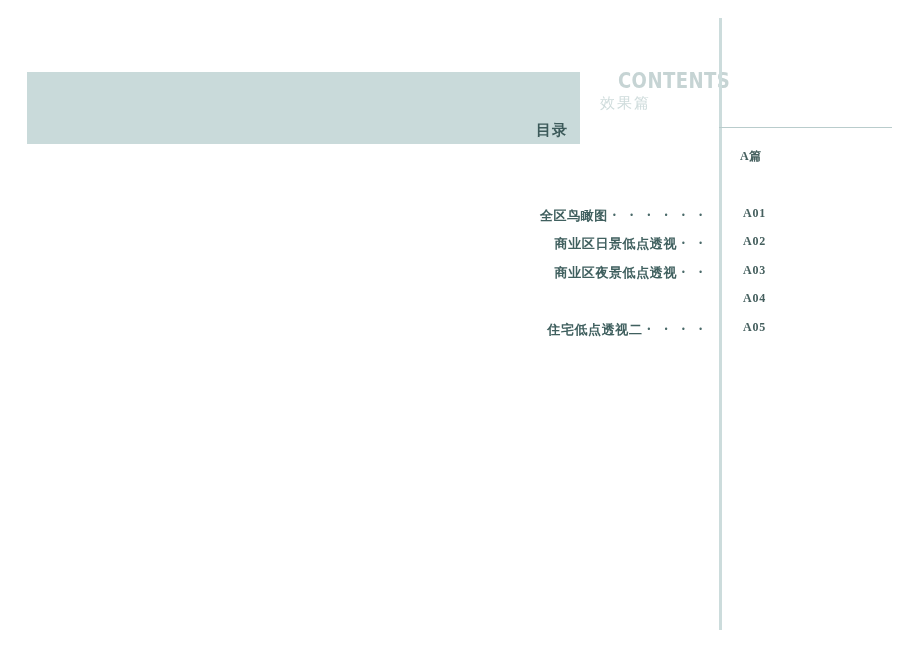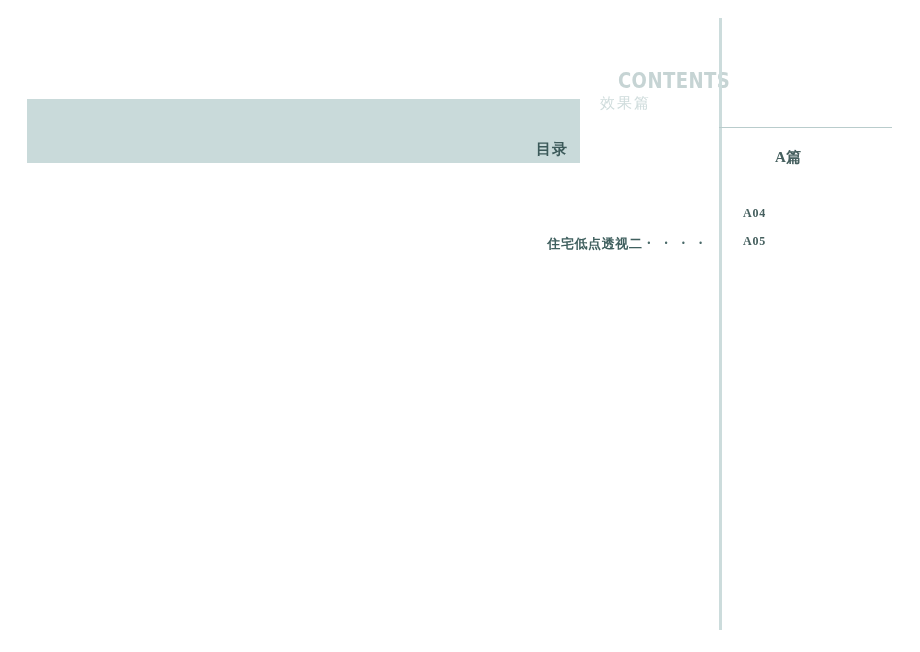--- a/index.html
+++ b/index.html
@@ -17,23 +17,22 @@
     background: #ffffff;
     overflow: hidden;
   }
 
   
   .header-band {
     position: absolute;
     left: 27px;
     top: 72px;
     width: 553px;
-    height: 64px;
+    height: 72px;
     background: #c9dada;
-    margin-top: 27px;
   }
   .header-band-label {
     position: absolute;
     right: 12px;
     bottom: 6px;
     font-family: "Liberation Serif", "DejaVu Serif", serif;
     font-weight: bold;
     font-size: 15px;
     letter-spacing: 1px;
     color: #3c5a5a;
@@ -86,26 +85,25 @@
     background: #b9cccc;
   }
 
   
   .section-heading {
     position: absolute;
     left: 740px;
     top: 150px;
     font-family: "Liberation Serif", "DejaVu Serif", serif;
     font-weight: bold;
-    font-size: 15px;
+    font-size: 12px;
     color: #46605f;
     letter-spacing: 0.5px;
     line-height: 1;
     white-space: nowrap;
-    margin-left: 35px;
   }
 
   
   .toc {
     position: absolute;
     left: 0;
     top: 206px;
     width: 920px;
   }
   .toc-row {
@@ -160,22 +158,40 @@
     <div class="contents-cn">效果篇</div>
   </div>
 
   <div class="v-rule"></div>
   <div class="h-rule"></div>
 
   <div class="section-heading">A篇</div>
 
   <div class="toc">
 
-
-
+    <div class="toc-row">
+      <div class="toc-title-wrap">
+        <span class="toc-title">全区鸟瞰图</span><span class="toc-dots">• • • • • •</span>
+      </div>
+      <div class="toc-code">A01</div>
+    </div>
+
+    <div class="toc-row">
+      <div class="toc-title-wrap">
+        <span class="toc-title">商业区日景低点透视</span><span class="toc-dots">• •</span>
+      </div>
+      <div class="toc-code">A02</div>
+    </div>
+
+    <div class="toc-row">
+      <div class="toc-title-wrap">
+        <span class="toc-title">商业区夜景低点透视</span><span class="toc-dots">• •</span>
+      </div>
+      <div class="toc-code">A03</div>
+    </div>
 
     <div class="toc-row">
       <div class="toc-code">A04</div>
     </div>
 
     <div class="toc-row">
       <div class="toc-title-wrap">
         <span class="toc-title">住宅低点透视二</span><span class="toc-dots">• • • •</span>
       </div>
       <div class="toc-code">A05</div>

